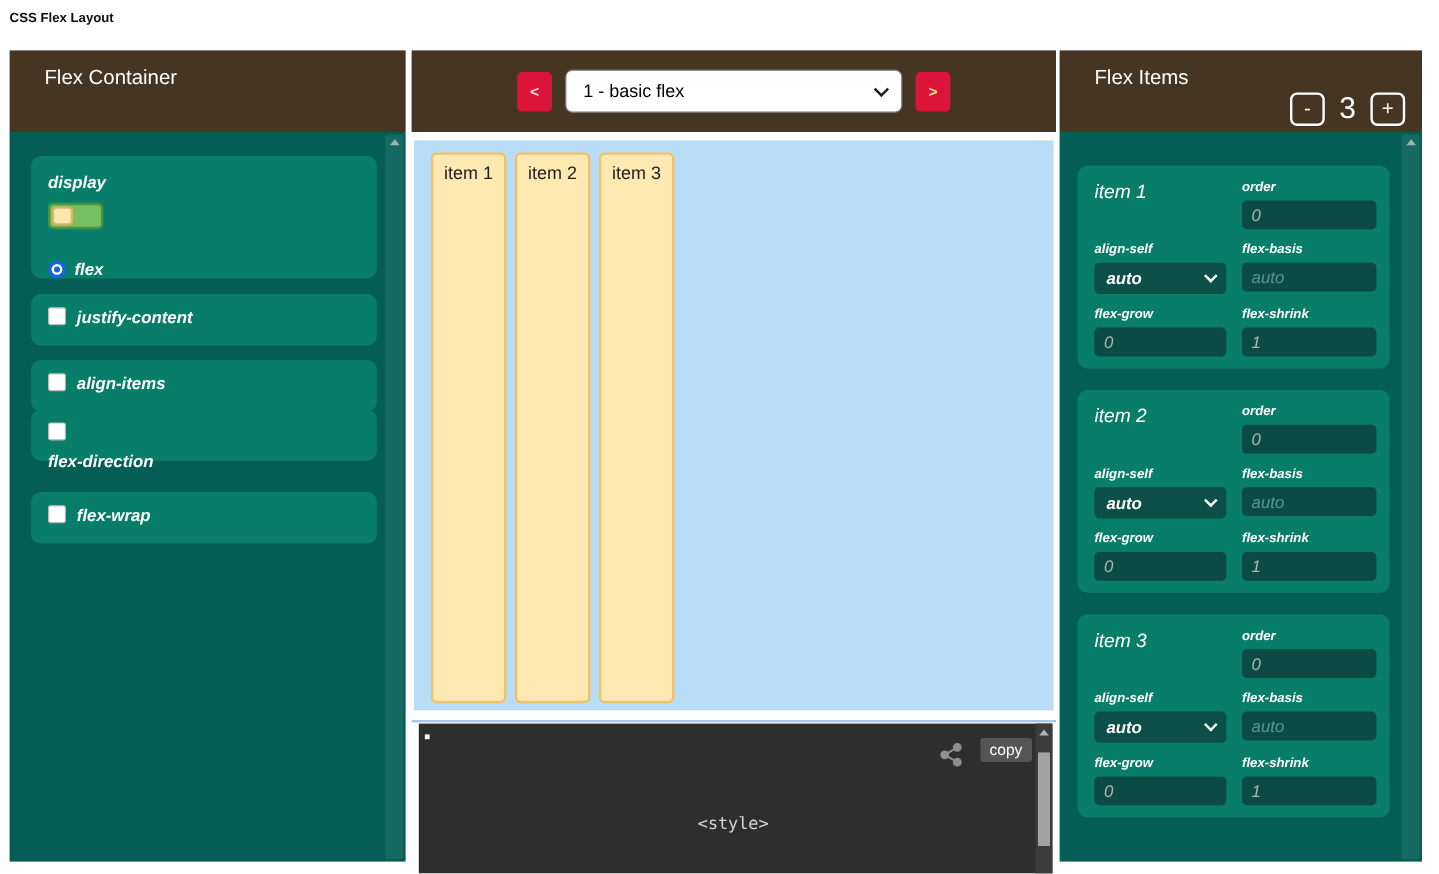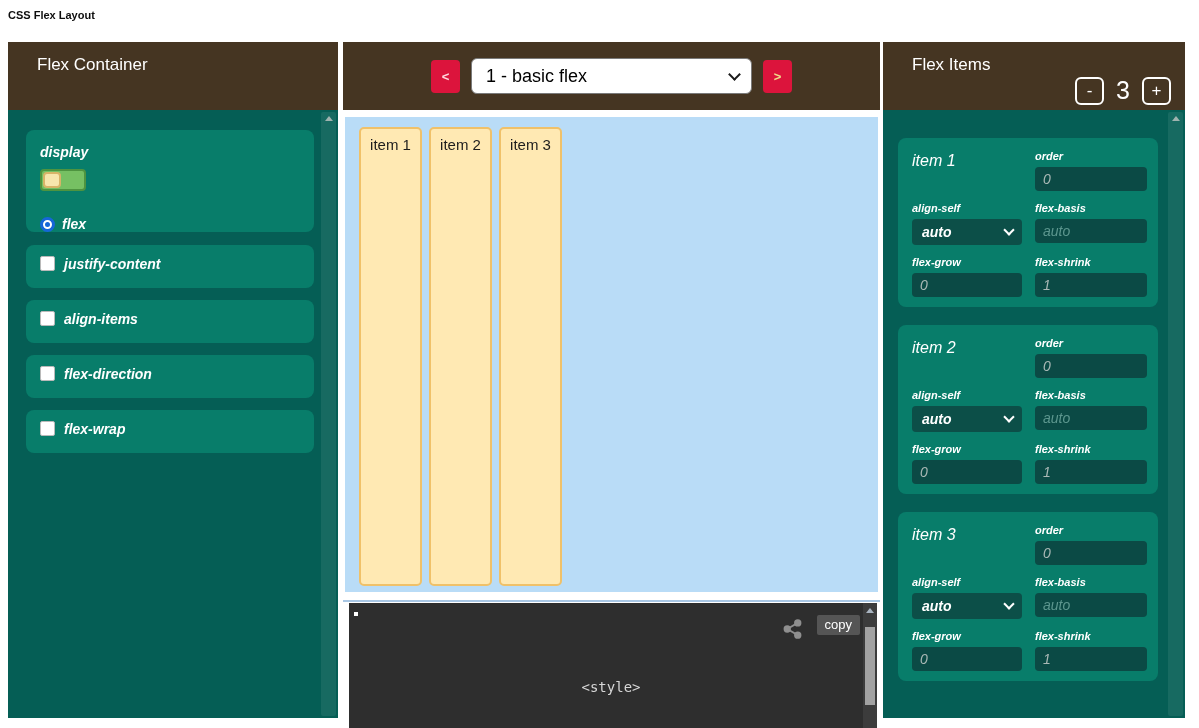--- a/index.html
+++ b/index.html
@@ -30,21 +30,21 @@
   .check-card { height: 43px; padding: 11px 14px 0 14px; display: flex; align-items: flex-start; gap: 9px; }
   .checkbox { width: 15px; height: 15px; background: #fff; border: 1px solid #b9b9b9; border-radius: 2px; flex: 0 0 auto; }
 
   
   #mid-header { position: absolute; left: 343px; top: 42px; width: 537px; height: 68px; background: #453522;
     display: flex; align-items: center; justify-content: center; gap: 11px; }
   .nav-btn { width: 29px; height: 33px; background: #dc143c; border-radius: 4px; color: #ffd9de;
     display: flex; align-items: center; justify-content: center; font-size: 13px; font-weight: bold; cursor: pointer; }
   .nav-btn.next { color: #f0e08a; }
   .preset-select { width: 281px; height: 36px; background: #fff; border: 1px solid #7a7a7a; border-radius: 6px;
-    display: flex; align-items: center; padding: 0 12px 0 14px; font-size: 18px; color: #000; position: relative; }
+    display: flex; align-items: center; padding: 0 12px 0 14px; font-size: 15px; color: #000; position: relative; }
   .chev { width: 9px; height: 9px; border-right: 2.5px solid #1a1a1a; border-bottom: 2.5px solid #1a1a1a;
     transform: rotate(45deg); margin-left: auto; margin-top: -4px; }
 
   #flex-preview { position: absolute; left: 345px; top: 117px; width: 533px; height: 475px; background: #b9dcf7;
     display: flex; padding: 10px 0 0 14px; gap: 7px; }
   .flex-item { width: 63px; height: 459px; background: #ffe9b3; border: 2px solid #f0c169; border-radius: 5px;
     text-align: center; padding-top: 7px; font-size: 15px; color: #1d1d1d; }
 
   #code-topline { position: absolute; left: 343px; top: 600px; width: 537px; height: 2px; background: #a9c7e4; }
   #code-panel { position: absolute; left: 349px; top: 603px; width: 528px; height: 125px; background: #2e2e2e; }
@@ -101,21 +101,21 @@
     </div>
 
     <div class="lcard check-card" style="top:135px;">
       <span class="checkbox"></span>
       <span class="prop-label">justify-content</span>
     </div>
     <div class="lcard check-card" style="top:190px;">
       <span class="checkbox"></span>
       <span class="prop-label">align-items</span>
     </div>
-    <div class="lcard check-card" style="top:245px;">
+    <div class="lcard check-card" style="top:231px;flex-direction:column;">
       <span class="checkbox"></span>
       <span class="prop-label">flex-direction</span>
     </div>
     <div class="lcard check-card" style="top:300px;">
       <span class="checkbox"></span>
       <span class="prop-label">flex-wrap</span>
     </div>
 
     <div class="vscroll">
       <div class="up-arrow"></div>

